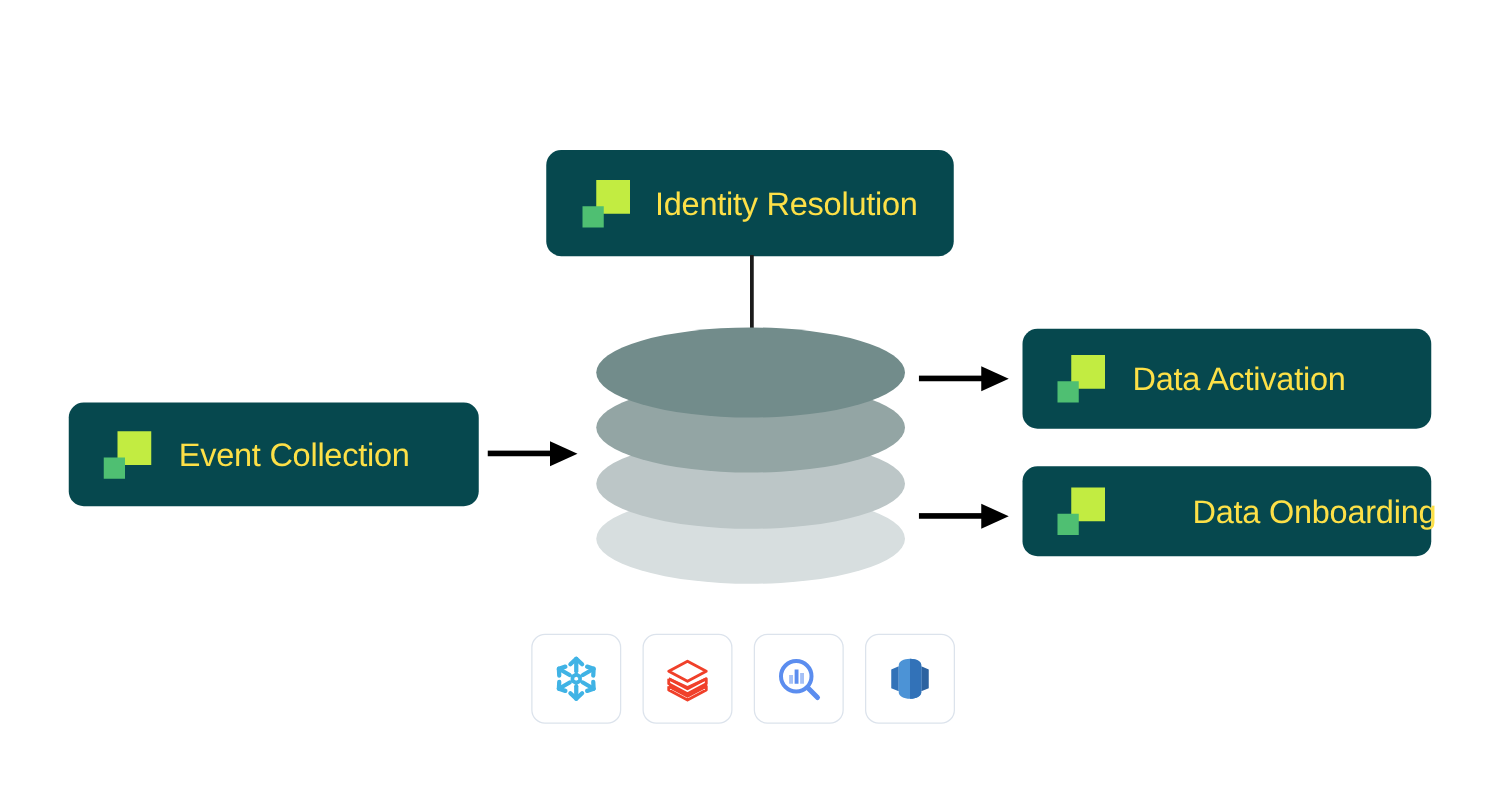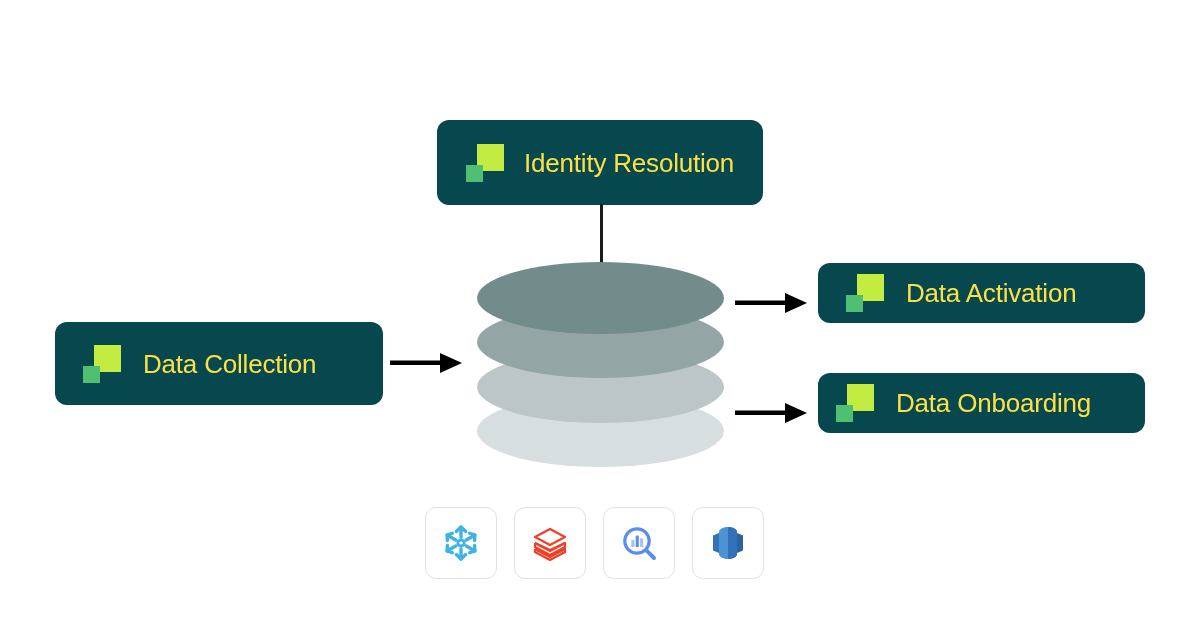--- a/index.html
+++ b/index.html
@@ -67,28 +67,29 @@
   }
   #card-identity .card-label { margin-left: 20px; }
 
   #card-event {
     left: 55px;  top: 322px;  width: 328px; height: 83px;
     padding-left: 28px;
   }
   #card-event .card-label { margin-left: 22px; }
 
   #card-activation {
-    left: 818px;  top: 263px;  width: 327px; height: 60px;
+    left: 818px;  top: 263px;  width: 327px; height: 80px;
     padding-left: 28px;
   }
   #card-activation .card-label { margin-left: 22px; }
 
   #card-onboarding {
-    left: 818px;  top: 373px;  width: 327px; height: 60px;
-    padding-left: 18px;
+    left: 818px;  top: 373px;  width: 327px; height: 72px;
+    padding-left: 28px;
+    gap: 48px;
   }
   #card-onboarding .card-label { margin-left: 22px; }
 
   
   #connector {
     position: absolute;
     left: 600px;
     top: 204px;
     width: 3px;
     height: 60px;
@@ -156,21 +157,21 @@
     <span class="card-label">Identity Resolution</span>
   </div>
 
   <div id="connector"></div>
 
   <div class="card" id="card-event">
     <span class="mark">
       <span class="sq-big"></span>
       <span class="sq-small"></span>
     </span>
-    <span class="card-label">Data Collection</span>
+    <span class="card-label">Event Collection</span>
   </div>
 
   <svg class="arrow" id="arrow-left" width="75" height="26" viewBox="0 0 75 26">
     <rect x="0" y="10.5" width="54" height="4.5" fill="#000000"></rect>
     <polygon points="50,3 72,13 50,23" fill="#000000"></polygon>
   </svg>
 
   <div id="db-stack">
     <div class="disc disc-4"></div>
     <div class="disc disc-3"></div>

